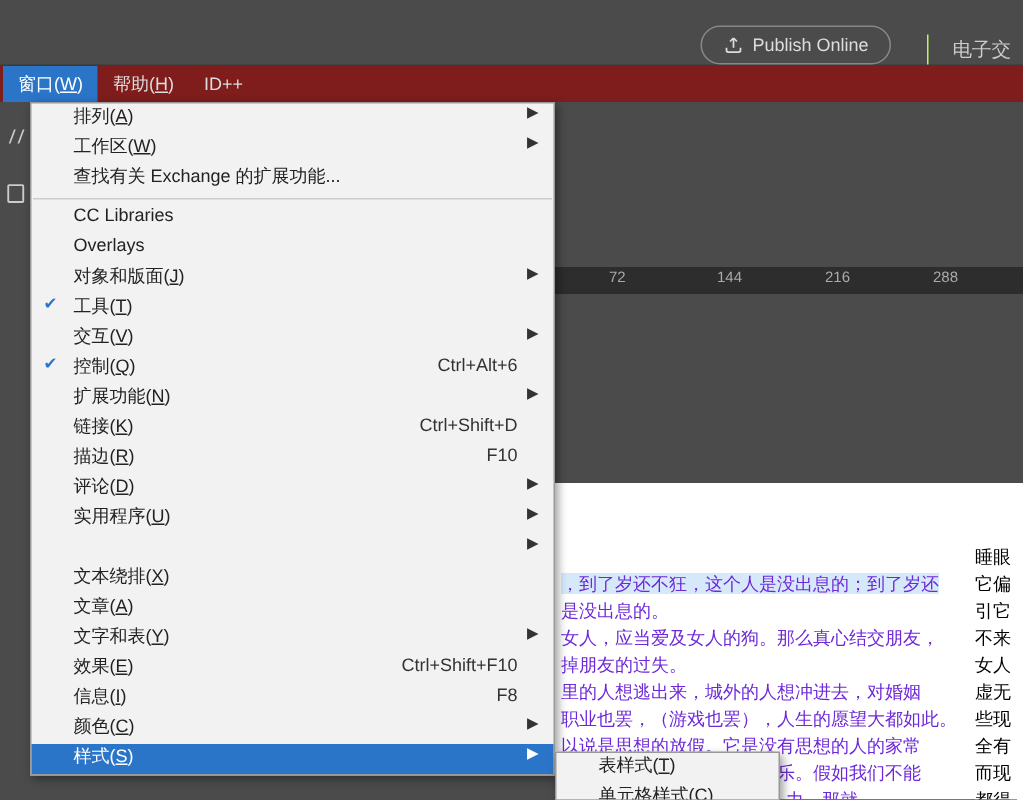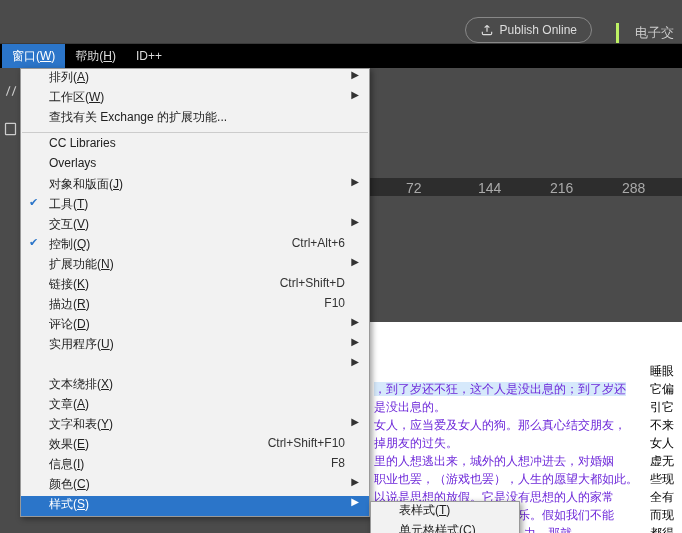--- a/index.html
+++ b/index.html
@@ -1,38 +1,38 @@
 <!DOCTYPE html>
 <html><head>
 <meta charset="utf-8">
 <style>
 *{margin:0;padding:0;box-sizing:border-box;font-family:"Microsoft YaHei",sans-serif;font-size:12px;-webkit-font-smoothing:antialiased}
 body{width:682px;height:533px;background:#4b4b4b;overflow:hidden;position:relative}
 .topbar{height:44px;background:#4b4b4b;border-bottom:1px solid #3a3a3a;display:flex;align-items:flex-end;justify-content:flex-end;padding-right:8px;gap:24px}
 .pub-btn{border:1px solid #888;border-radius:14px;color:#ddd;padding:5px 14px;display:flex;align-items:center;gap:6px;font-size:13px;cursor:pointer}
-.top-label{color:#ccc;font-size:13px;border-left:3px solid #bef264;padding-left:16px;height:20px;display:flex;align-items:center}
-.menubar{height:24px;background:#000000;display:flex;align-items:center;padding-left:2px;color:#ddd}
+.top-label{color:#ccc;font-size:13px;border-left:1px solid #bef264;padding-left:16px;height:20px;display:flex;align-items:center}
+.menubar{height:24px;background:#7f1d1d;display:flex;align-items:center;padding-left:2px;color:#ddd}
 .menubar .mitem{padding:4px 10px;cursor:pointer}
 .menubar .mitem.sel{background:#2b75c9;color:#fff}
 .menubar .und{text-decoration:underline}
 .left-strip{position:absolute;left:0;top:68px;width:20px;height:465px;background:#4b4b4b}
 .tool-icon{width:20px;height:30px;margin-top:8px;display:flex;align-items:center;justify-content:center;color:#ccc}
 .dropdown{position:absolute;left:20px;top:68px;width:350px;background:#f2f2f2;border:1px solid #999;box-shadow:2px 2px 6px rgba(0,0,0,0.4);z-index:10}
 .ditem{display:flex;align-items:flex-start;height:20px;padding:0 24px 0 28px;color:#222;cursor:default;position:relative}
 .ditem .label{flex:1}
 .ditem .label .u{text-decoration:underline}
 .ditem .sc{color:#333}
 .ditem .arrow{position:absolute;right:10px;color:#333;font-size:10px}
 .ditem .chk{position:absolute;left:8px;color:#2b75c9;font-size:11px}
 .ditem.hl{background:#2b75c9;color:#fff}
 .ditem.hl .arrow{color:#fff}
 .dsep{height:1px;background:#ccc;margin:3px 1px}
 .submenu{position:absolute;left:370px;top:501px;width:150px;background:#f2f2f2;border:1px solid #999;box-shadow:2px 2px 6px rgba(0,0,0,0.4);z-index:11}
 .ruler{position:absolute;left:370px;top:178px;right:0;height:18px;background:#2d2d2d;color:#aaa;font-size:10px}
-.ruler .tick{position:absolute;top:2px;font-size:14px}
+.ruler .tick{position:absolute;top:2px;font-size:10px}
 .docarea{position:absolute;left:370px;top:196px;right:0;height:126px;background:#4b4b4b}
 .page{position:absolute;left:370px;top:322px;right:0;bottom:0;background:#fff;color:#6d28d9;font-size:12px;line-height:18px;padding:4px 4px 4px 4px;overflow:hidden}
 .sidecol{position:absolute;right:0;top:322px;width:32px;bottom:0;background:#fff;color:#000;font-size:12px;line-height:18px}
 .page p{white-space:nowrap}
 .hlrow{background:#d6e9fb;display:inline}
 svg{display:block}
 </style>
 </head>
 <body>
 

